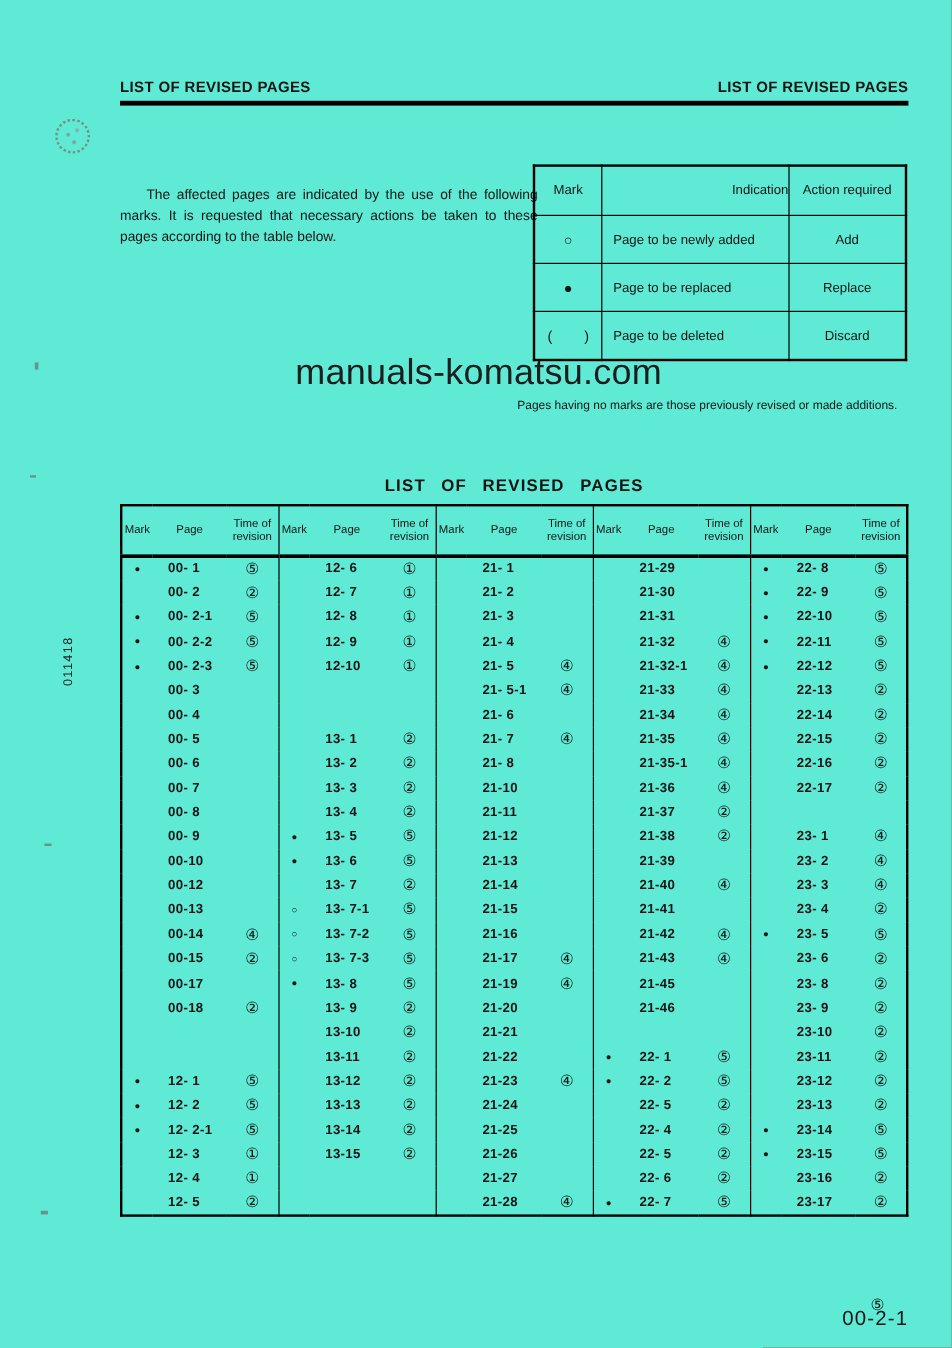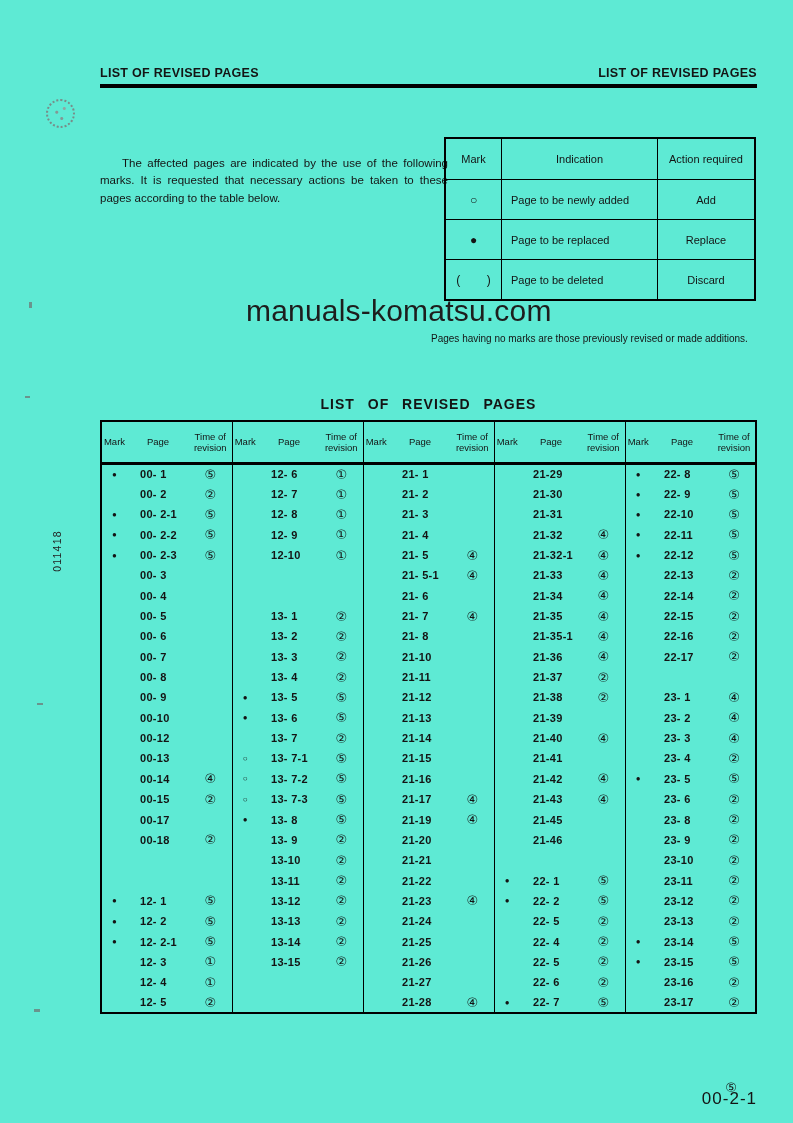--- a/index.html
+++ b/index.html
@@ -24,21 +24,21 @@
   
   .intro{position:absolute; left:100px; top:135px; width:348px; font-size:11.5px; line-height:1.5;
     text-align:justify; text-indent:22px;margin-top:20px;}
   
   .marks{position:absolute; left:444px; top:137px; border-collapse:collapse; table-layout:fixed;}
   .marks th,.marks td{border:1px solid #000; font-size:11px; text-align:center; vertical-align:middle; padding:0;}
   .marks{border:2px solid #000;}
   .marks th{height:40px; font-weight:500;}
   .marks td{height:39px;}
   .marks .w-mark{width:55px;}
-  .marks .w-ind{width:155px;}
+  .marks .w-ind{width:155px;text-align:right;}
   .marks .w-act{width:96px;}
   .marks td.i{text-align:left; padding-left:9px;}
   .marks td.m{white-space:pre; font-size:12px;}
   
   .watermark{position:absolute; left:246px; top:294px; font-size:30px; font-weight:400; color:#1d1d1d;
     letter-spacing:.2px; z-index:1;}
   .note{position:absolute; left:431px; top:306px; width:318px; font-size:10px; line-height:1.65;
     text-align:justify; z-index:2;margin-top:25px;}
   
   .rev-title{position:absolute; left:100px; width:657px; top:396px; text-align:center;

